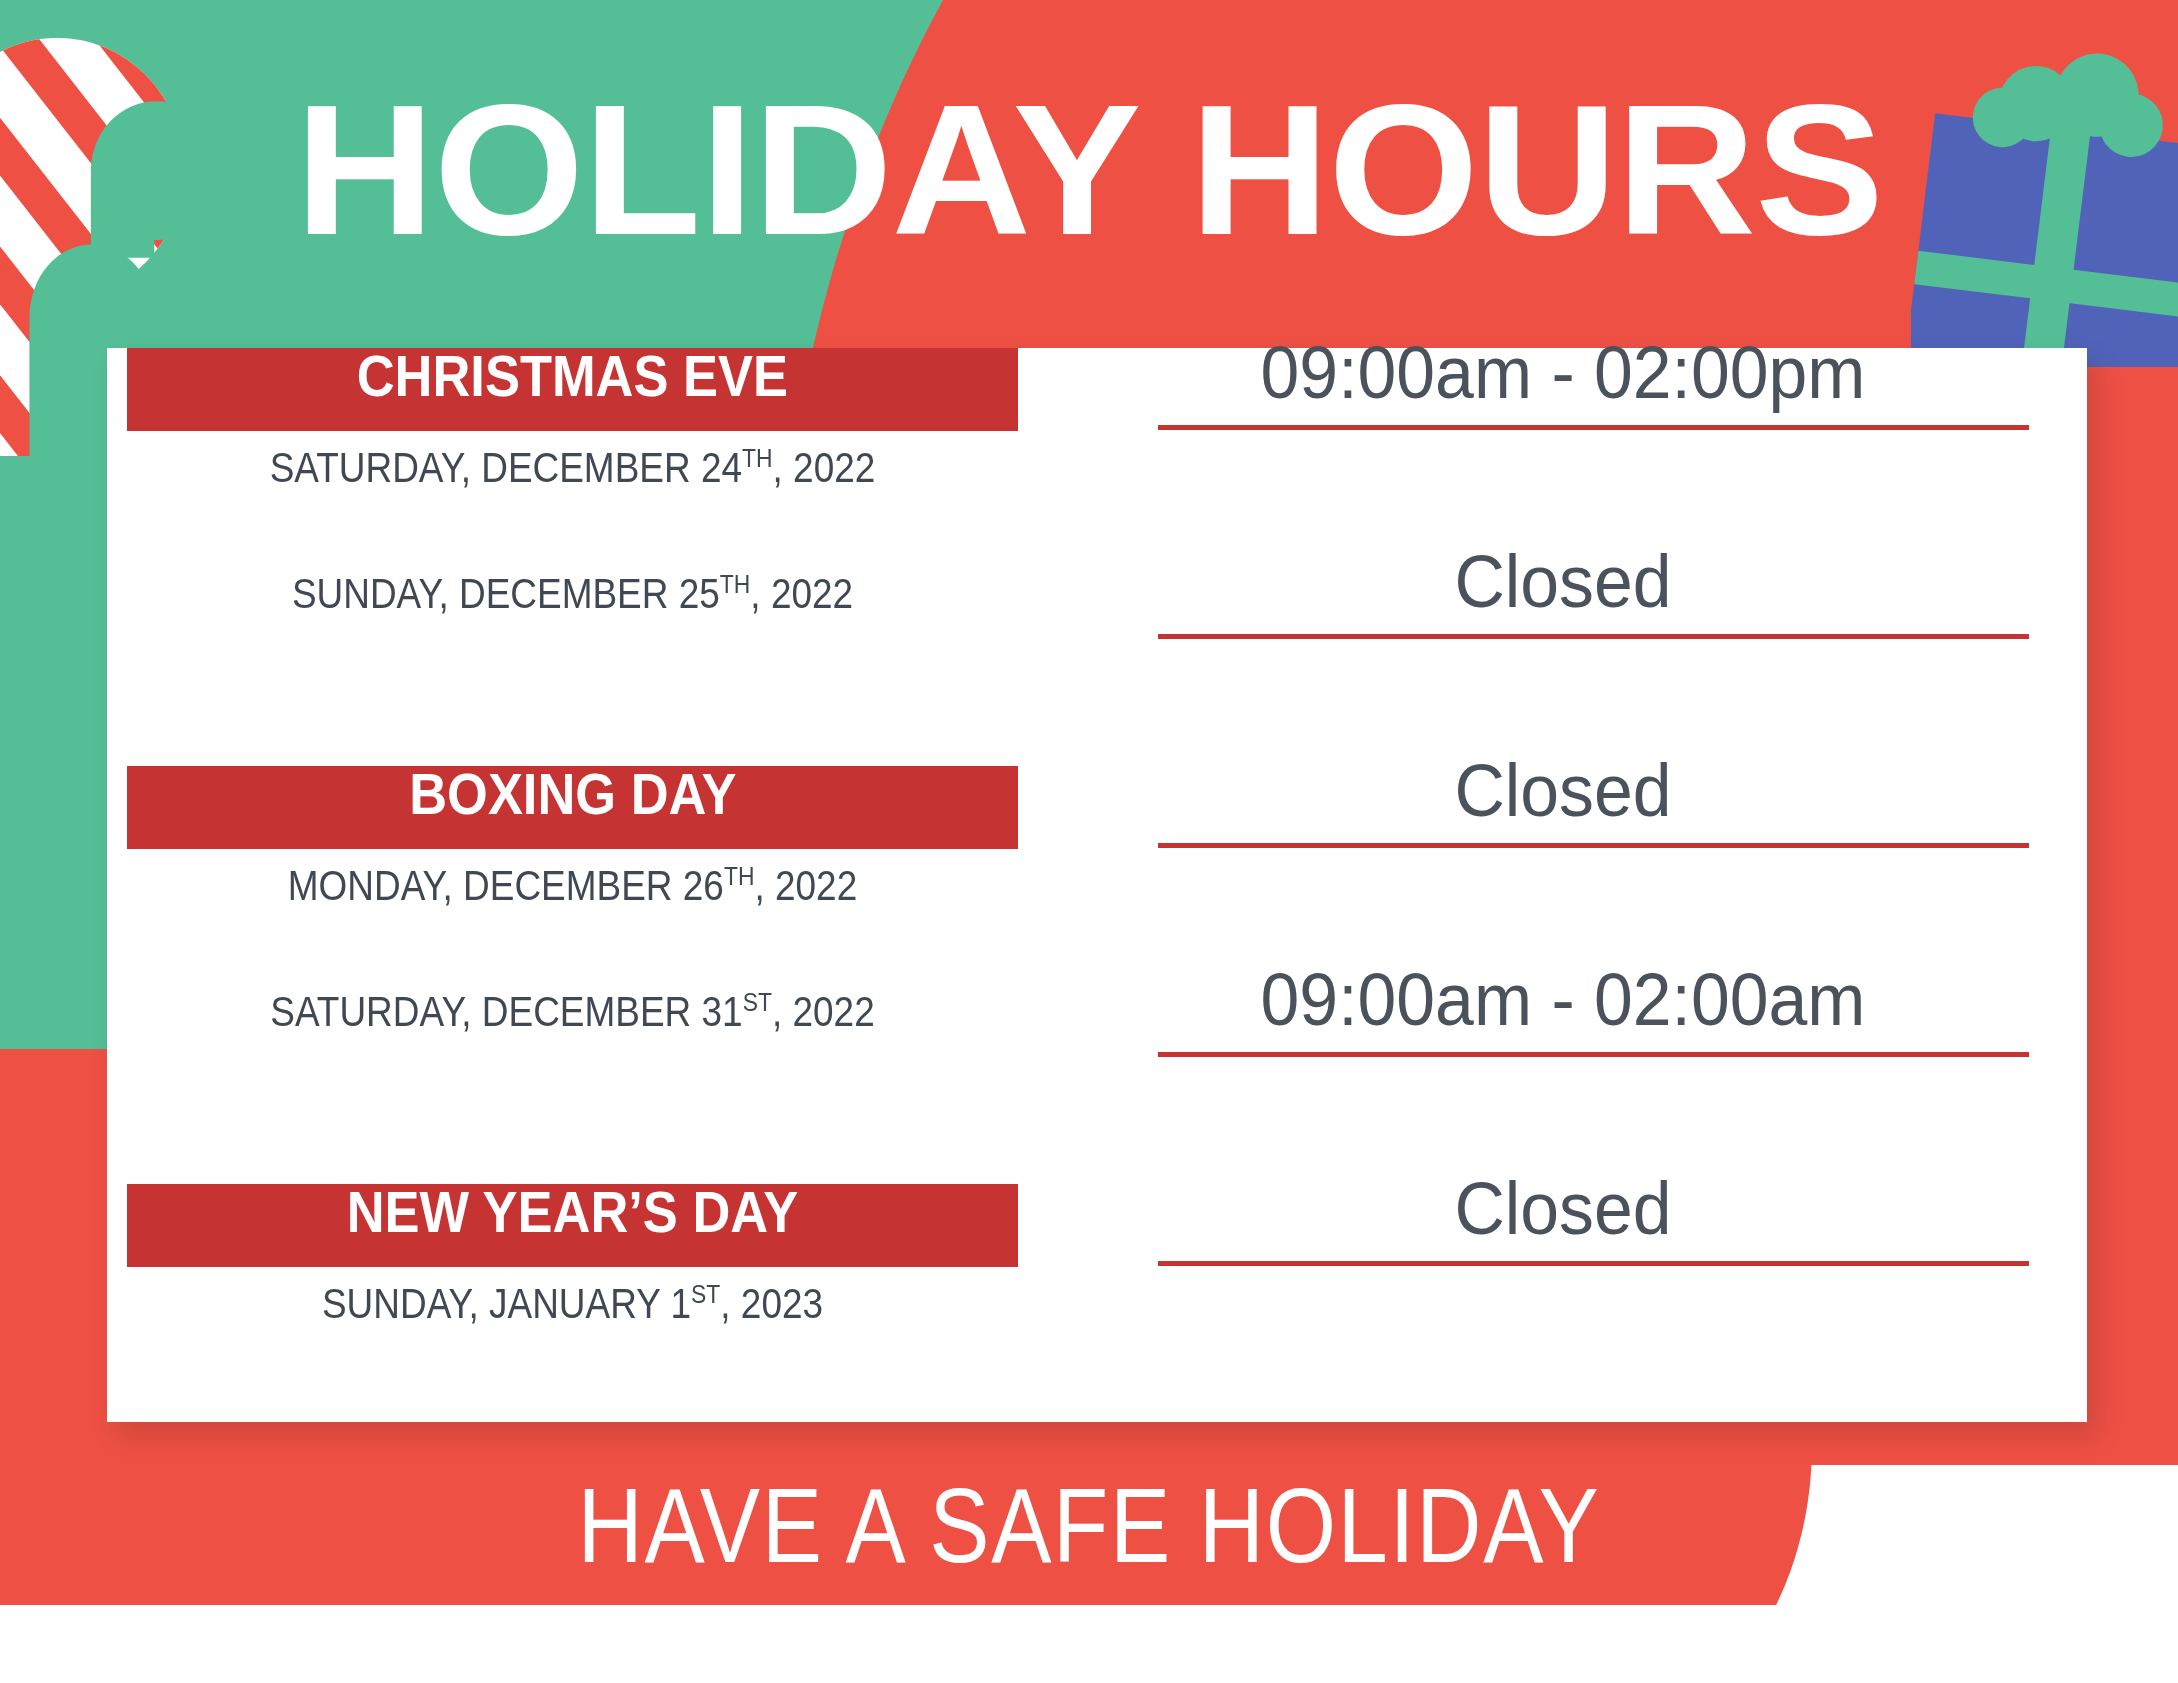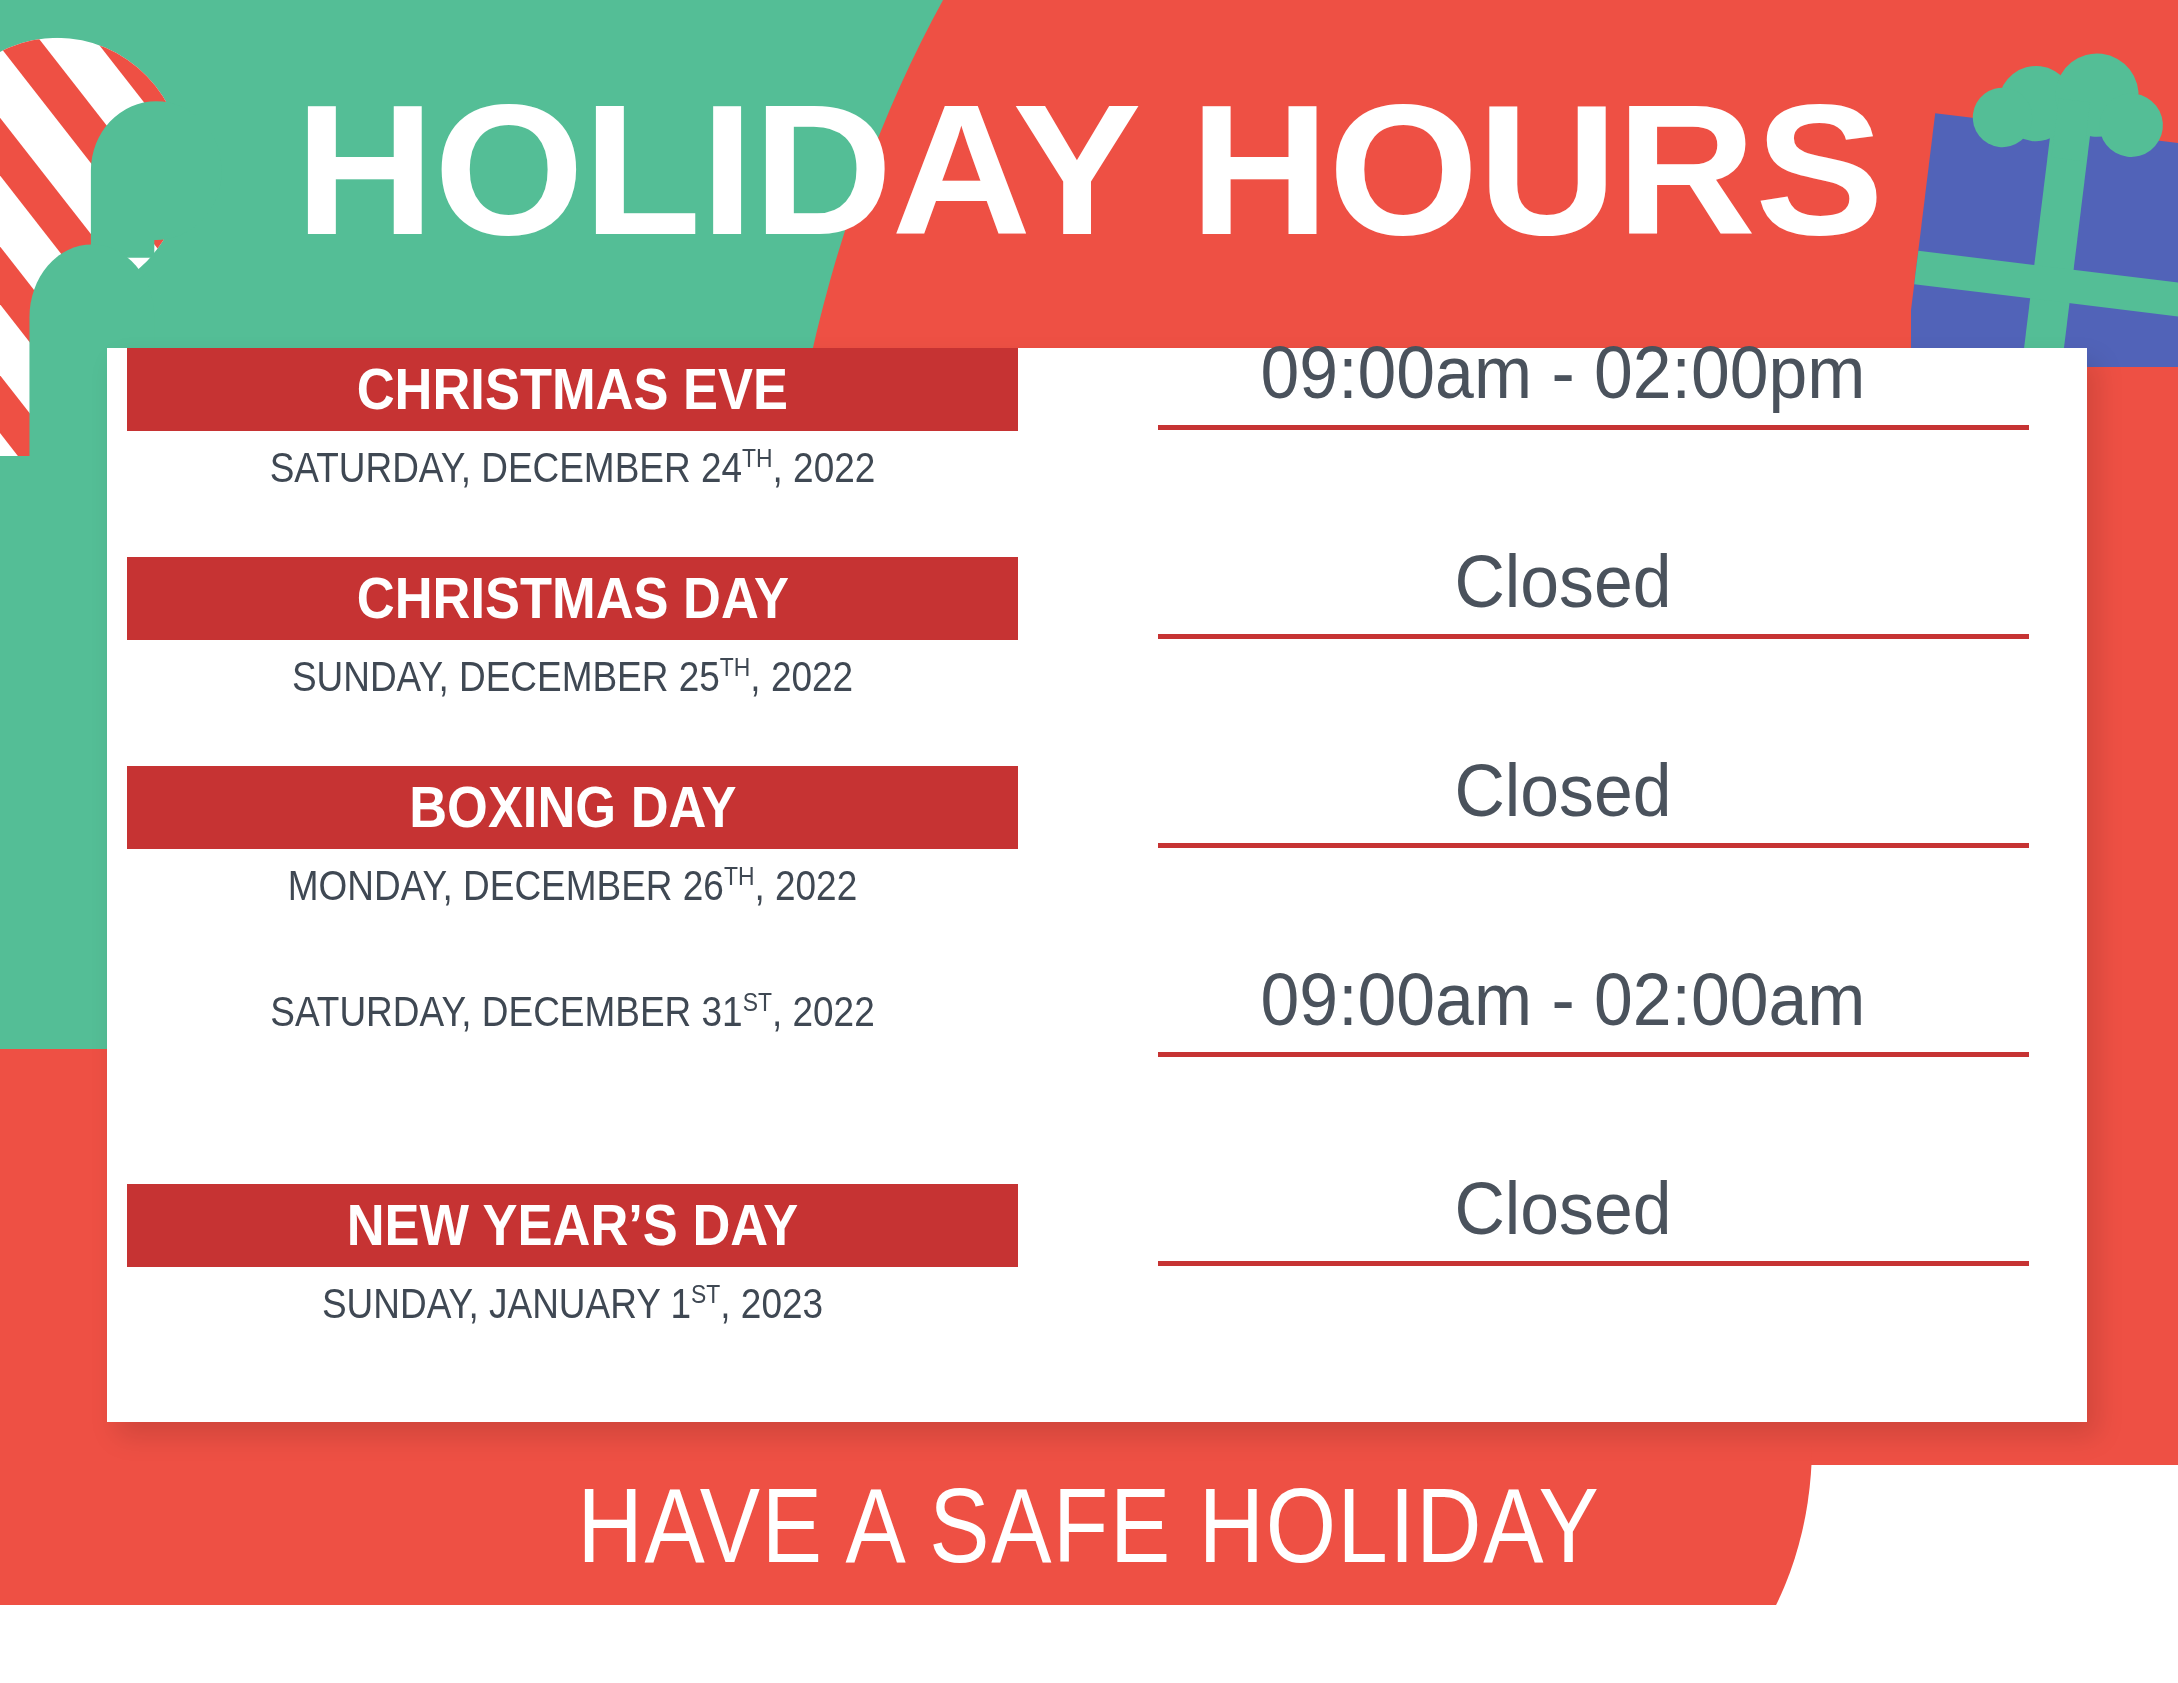--- a/index.html
+++ b/index.html
@@ -69,21 +69,21 @@
 
   .row { position:relative; height:209px; }
   .row:last-child { height:228px; }
 
   
   .label-col { position:absolute; left:20px; top:0; width:891px; }
 
   .banner {
     width:891px; height:83px;
     background:#c63333;
-    display:flex; align-items:center; justify-content:center;
+    display:flex; justify-content:center;
   }
   .banner-text {
     color:#ffffff;
     font-size:57px;
     font-weight:bold;
     letter-spacing:0px;
     white-space:nowrap;
     transform:scaleX(0.92);
     line-height:1;
   }
@@ -196,23 +196,20 @@
           <div class="date-text"><span>SATURDAY, DECEMBER 24</span><sup>TH</sup><span>, 2022</span></div>
         </div>
         <div class="hours-col">
           <div class="hours-text">09:00am - 02:00pm</div>
           <div class="hours-rule"></div>
         </div>
       </div>
 
       <div class="row">
         <div class="label-col">
-          <div class="banner">
-            <span class="banner-text">CHRISTMAS DAY</span>
-          </div>
           <div class="date-text"><span>SUNDAY, DECEMBER 25</span><sup>TH</sup><span>, 2022</span></div>
         </div>
         <div class="hours-col">
           <div class="hours-text">Closed</div>
           <div class="hours-rule"></div>
         </div>
       </div>
 
       <div class="row">
         <div class="label-col">

